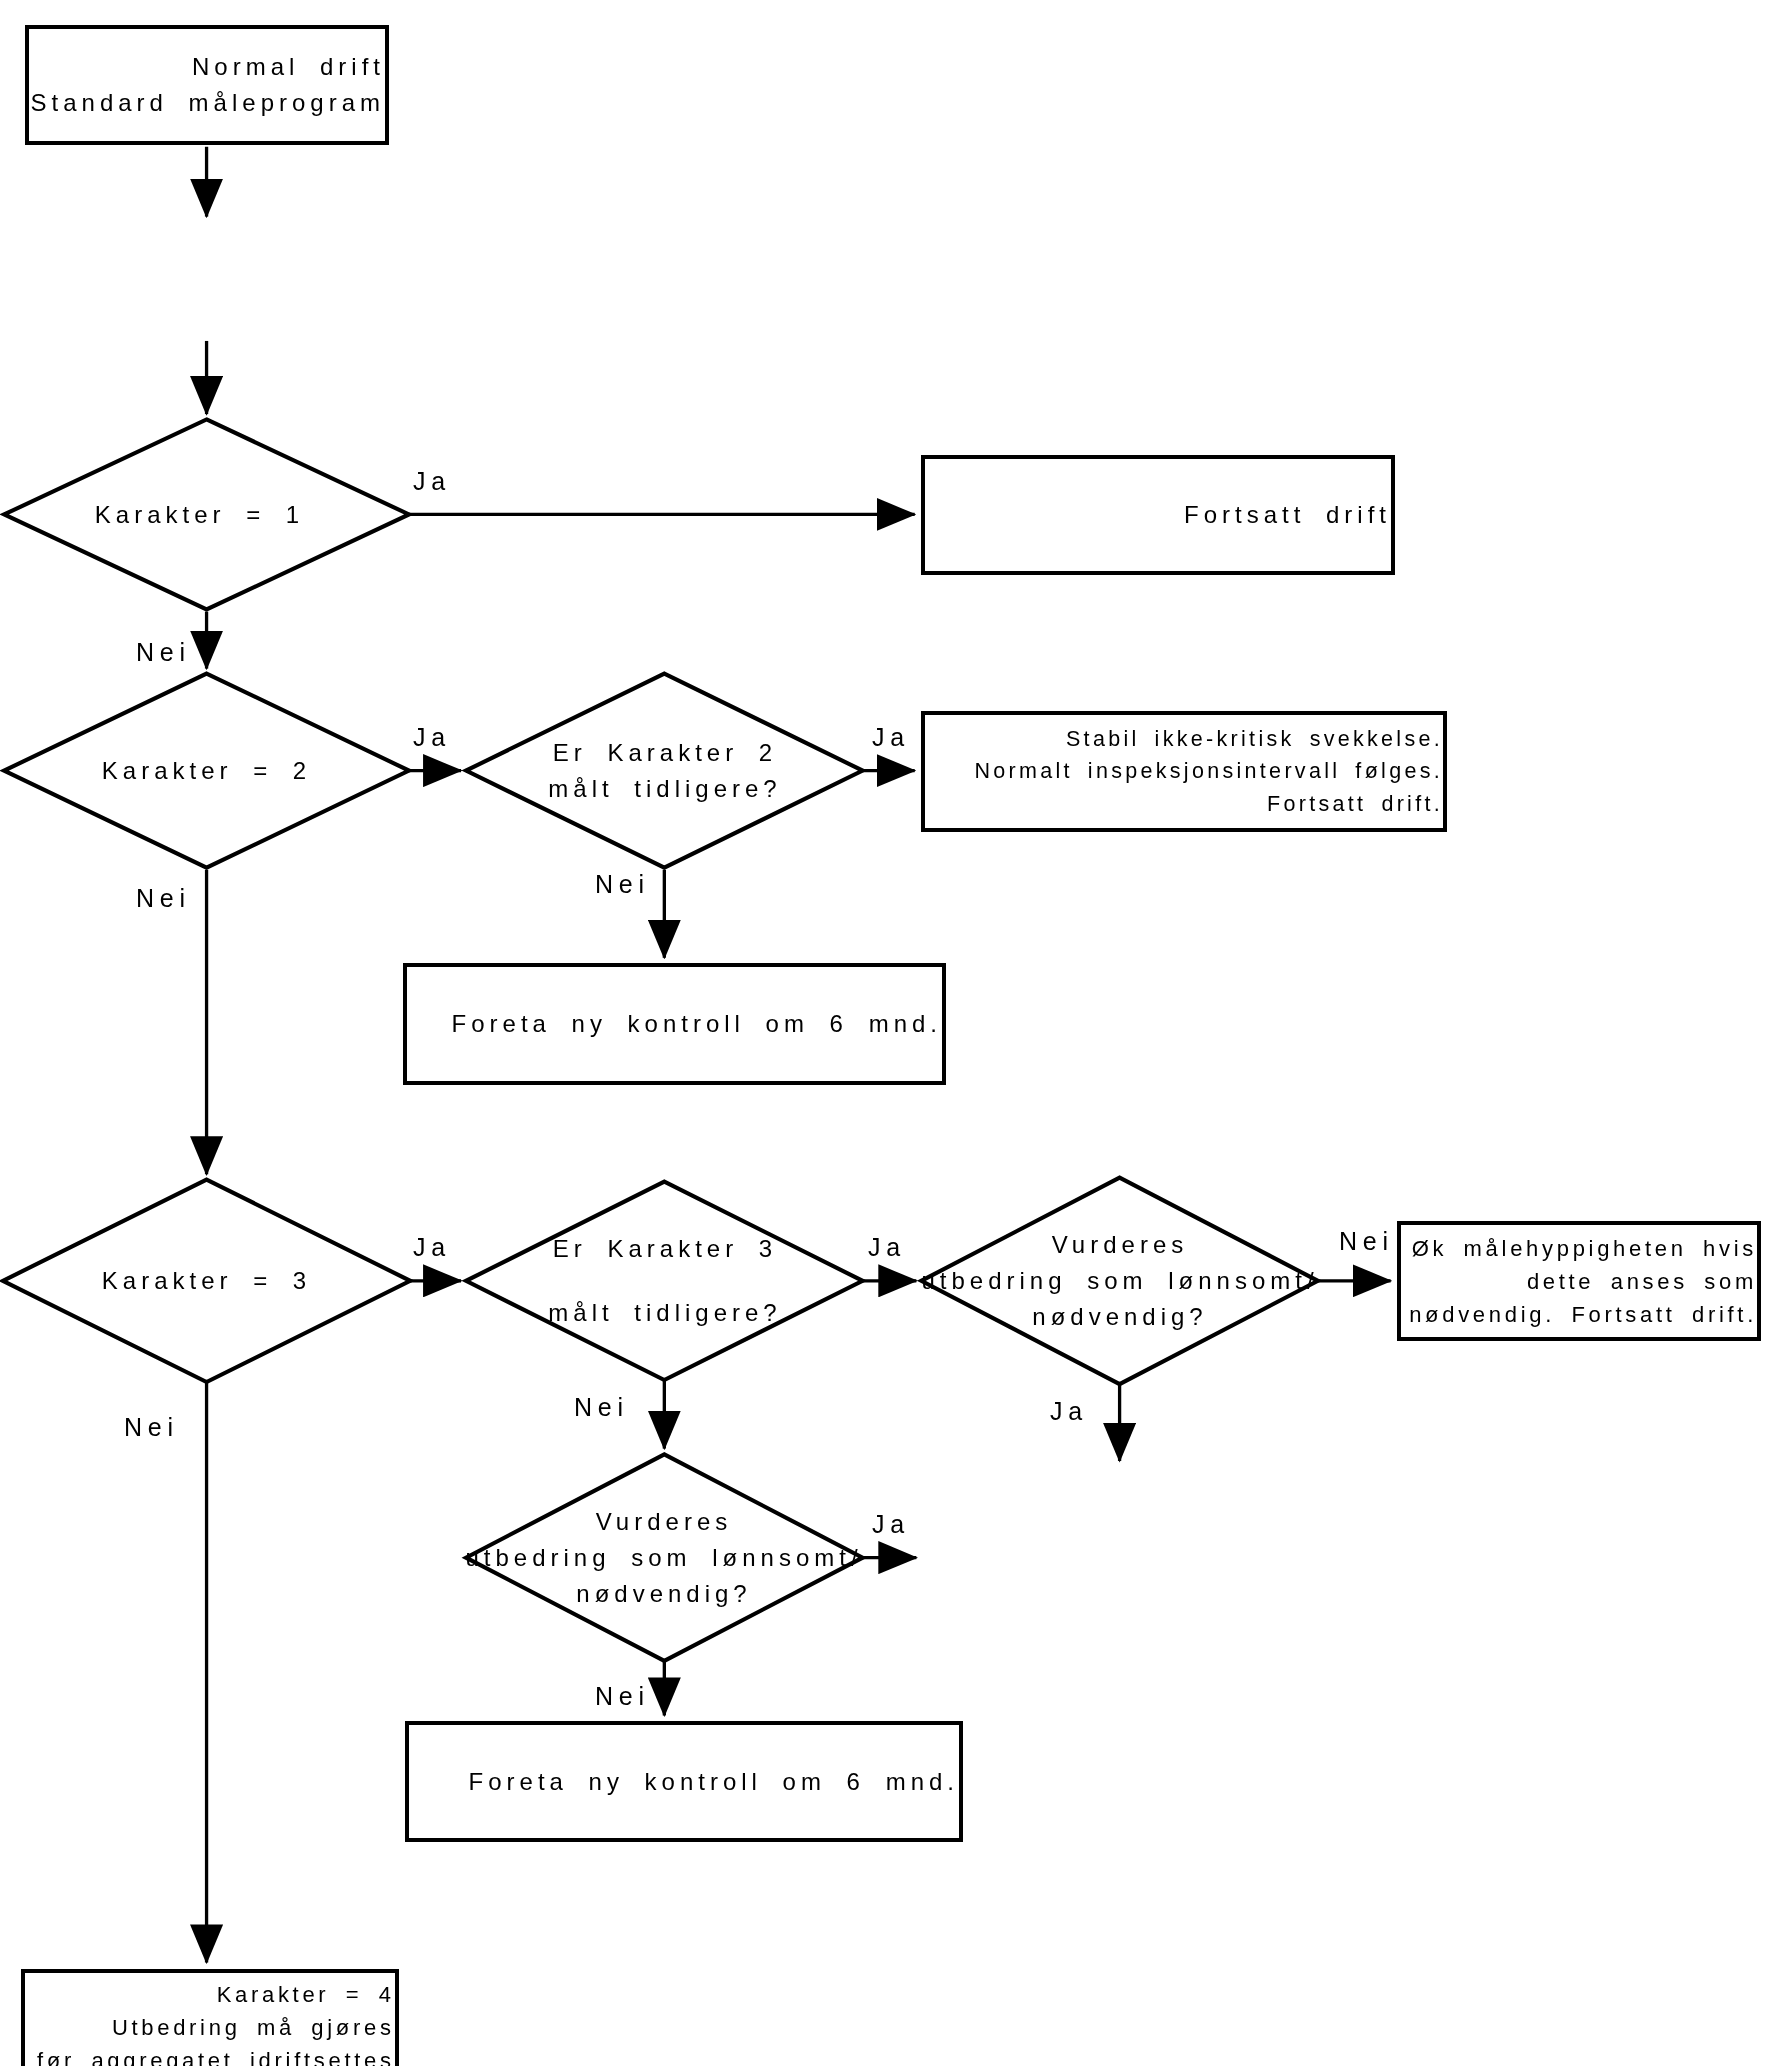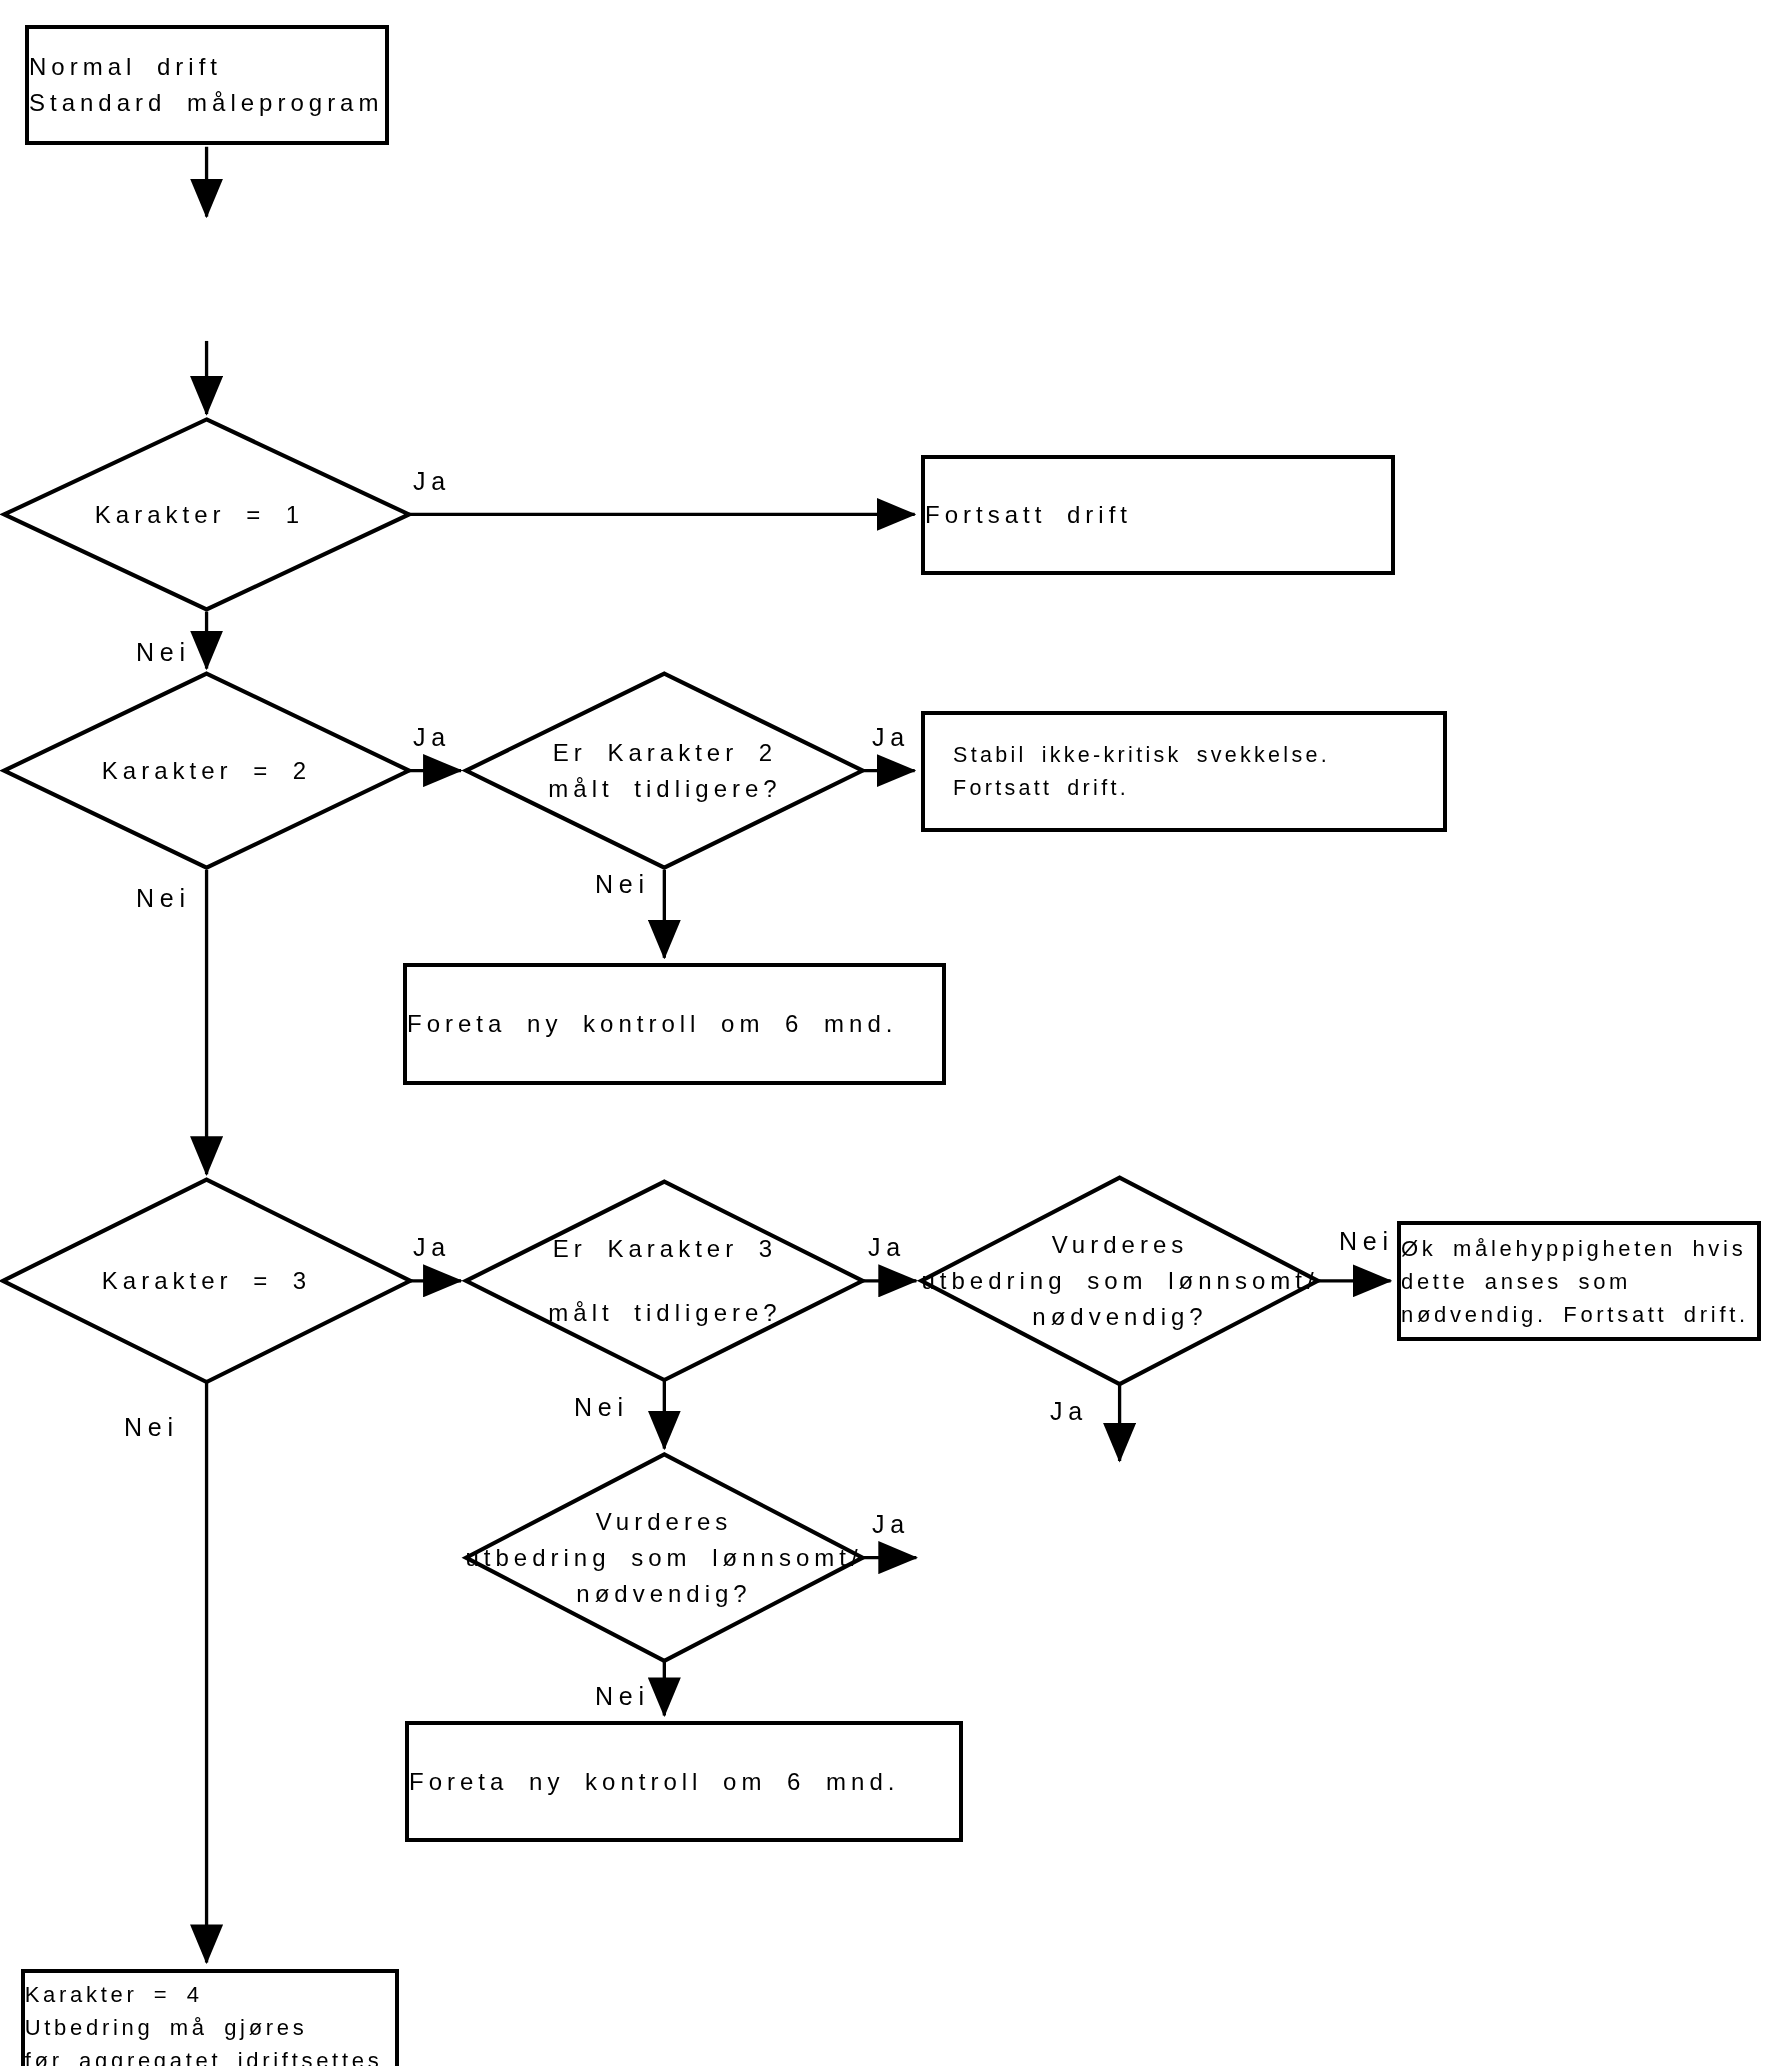--- a/index.html
+++ b/index.html
@@ -13,21 +13,21 @@
   }
   #wires { position: absolute; left: 0; top: 0; }
   .node {
     position: absolute;
     box-sizing: border-box;
     border: 4.1px solid #000000;
     background: #ffffff;
     display: flex;
     flex-direction: column;
     justify-content: center;
-    align-items: flex-start;
+    align-items: flex-end;
     text-align: center;
     font-size: 24px;
     letter-spacing: 5px;
     word-spacing: 9px;
     line-height: 1.5;
     white-space: nowrap;
   }
   .dlabel {
     position: absolute;
     display: flex;
@@ -93,20 +93,21 @@
     <div>Standard måleprogram</div>
   </div>
 
 
   <div class="node" style="left:921px; top:455px; width:474px; height:120px;">
     <div>Fortsatt drift</div>
   </div>
 
   <div class="node small" style="left:921px; top:711px; width:526px; height:121px;padding-left:28px;">
     <div>Stabil ikke-kritisk svekkelse.</div>
+    <div>Normalt inspeksjonsintervall følges.</div>
     <div>Fortsatt drift.</div>
   </div>
 
   <div class="node" style="left:403px; top:963px; width:543px; height:122px;">
     <div>Foreta ny kontroll om 6 mnd.</div>
   </div>
 
   <div class="node mid" style="left:1397px; top:1221px; width:364px; height:120px;">
     <div>Øk målehyppigheten hvis</div>
     <div>dette anses som</div>

